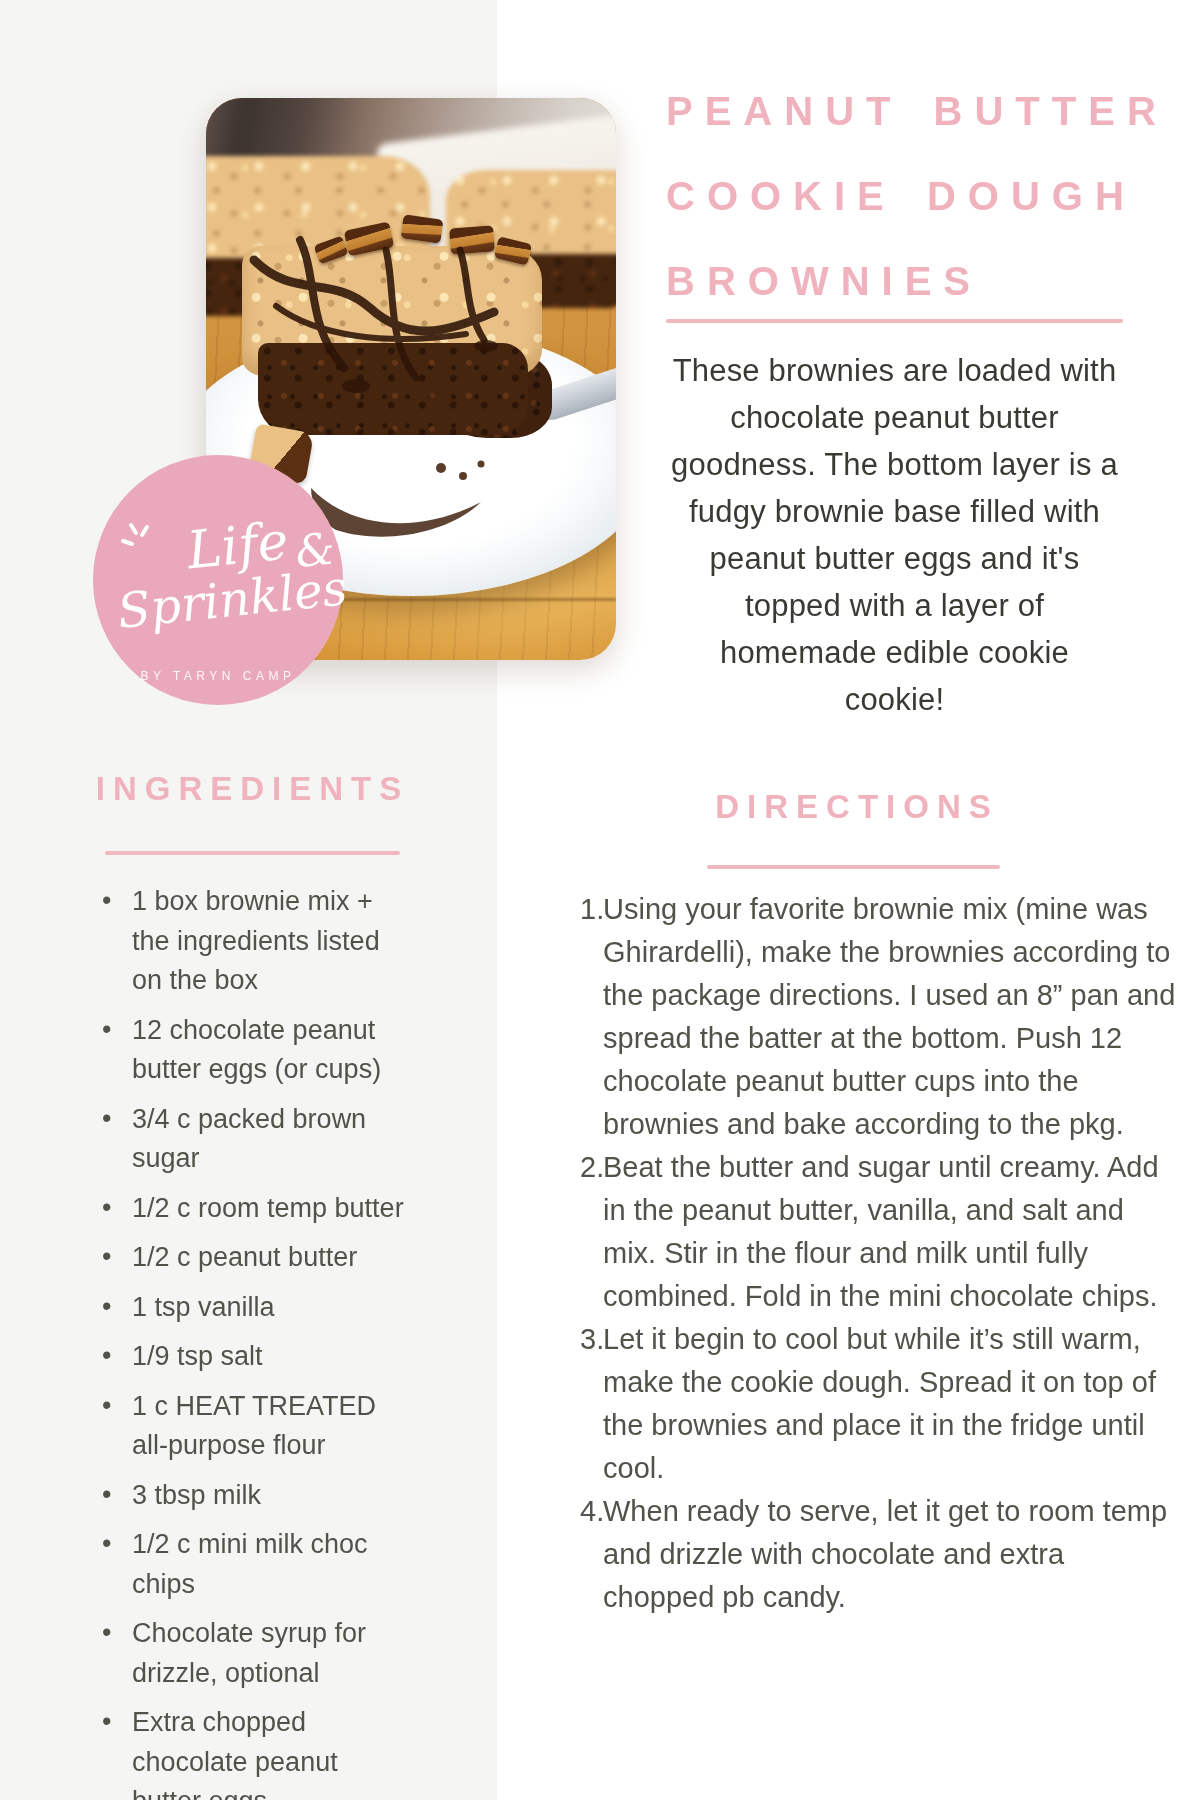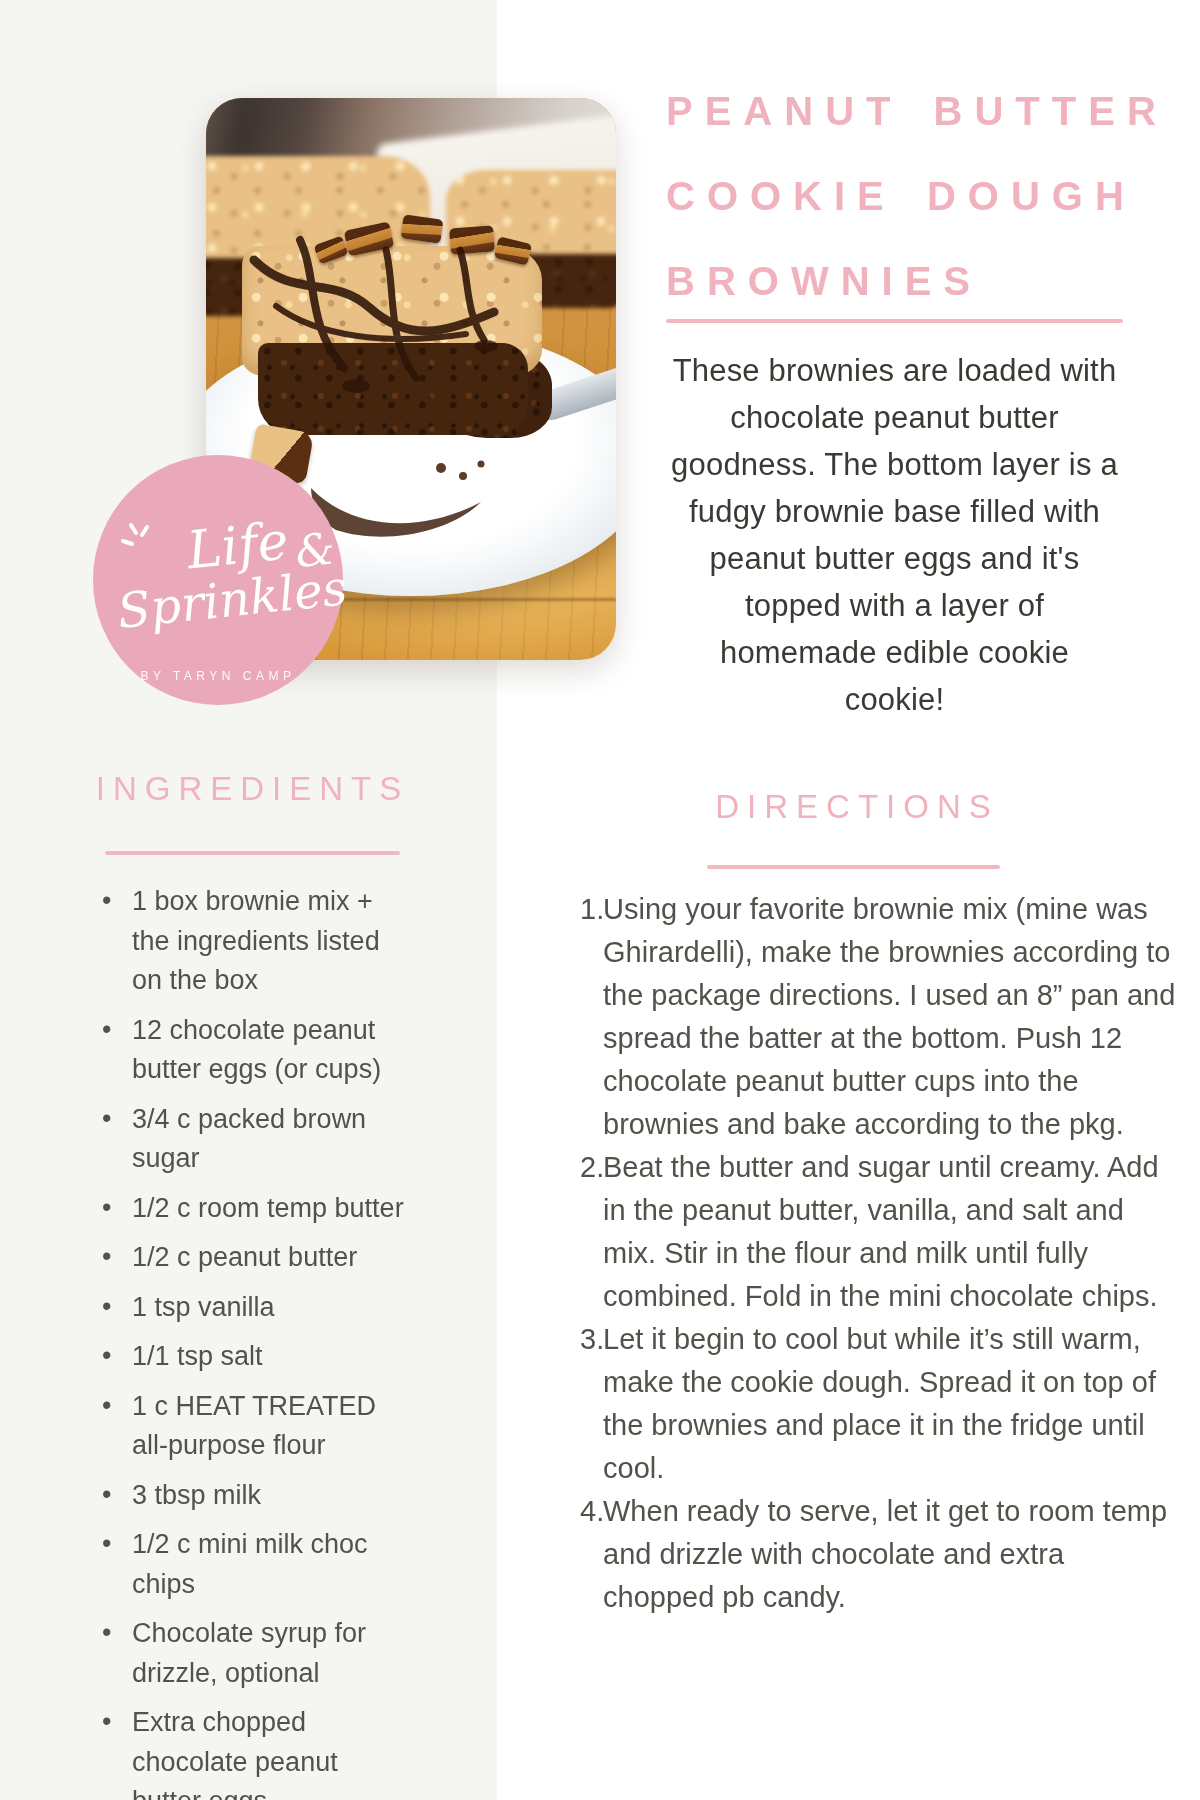--- a/index.html
+++ b/index.html
@@ -19,21 +19,21 @@
   
   .title{position:absolute;left:666px;top:69px;width:534px;color:var(--accent-pink,#f0b2bc);
          font-weight:bold;font-size:40px;line-height:85px;letter-spacing:12px;word-spacing:8px;}
   .title-divider{position:absolute;left:666px;top:319px;width:457px;height:4px;
          background:var(--divider-pink,#f2b8c0);border-radius:2px;}
 
   .intro{position:absolute;left:594px;top:347px;width:601px;text-align:center;
          font-size:31px;line-height:47px;color:var(--body-text,#3a3933);letter-spacing:.2px;}
 
   
-  .sec-head{position:absolute;text-align:center;font-size:33px;font-weight:normal;
+  .sec-head{position:absolute;text-align:center;font-size:33px;font-weight:bold;
             letter-spacing:8px;padding-left:8px;color:var(--accent-pink,#f0b2bc);}
   .ing-head{left:0;top:770px;width:497px;}
   .dir-head{left:497px;top:788px;width:712px;}
   .sec-divider{position:absolute;height:4px;background:var(--divider-pink,#f2b8c0);border-radius:2px;}
   .ing-divider{left:105px;top:851px;width:295px;}
   .dir-divider{left:707px;top:865px;width:293px;}
 
   
   .ing-list{position:absolute;left:132px;top:872px;width:280px;list-style:none;
             font-size:27px;line-height:39.5px;color:var(--list-text,#53524a);}
@@ -188,21 +188,21 @@
 
 <div class="sec-head ing-head">INGREDIENTS</div>
 <div class="sec-divider ing-divider"></div>
 <ul class="ing-list">
     <li>1 box brownie mix + the ingredients listed on the box</li>
     <li>12 chocolate peanut butter eggs (or cups)</li>
     <li>3/4 c packed brown sugar</li>
     <li>1/2 c room temp butter</li>
     <li>1/2 c peanut butter</li>
     <li>1 tsp vanilla</li>
-    <li>1/1 tsp salt</li>
+    <li>1/9 tsp salt</li>
     <li>1 c HEAT TREATED all-purpose flour</li>
     <li>3 tbsp milk</li>
     <li>1/2 c mini milk choc chips</li>
     <li>Chocolate syrup for drizzle, optional</li>
     <li>Extra chopped chocolate peanut butter eggs</li>
   </ul>
 
 <div class="sec-head dir-head">DIRECTIONS</div>
 <div class="sec-divider dir-divider"></div>
 <ol class="dir-list">

